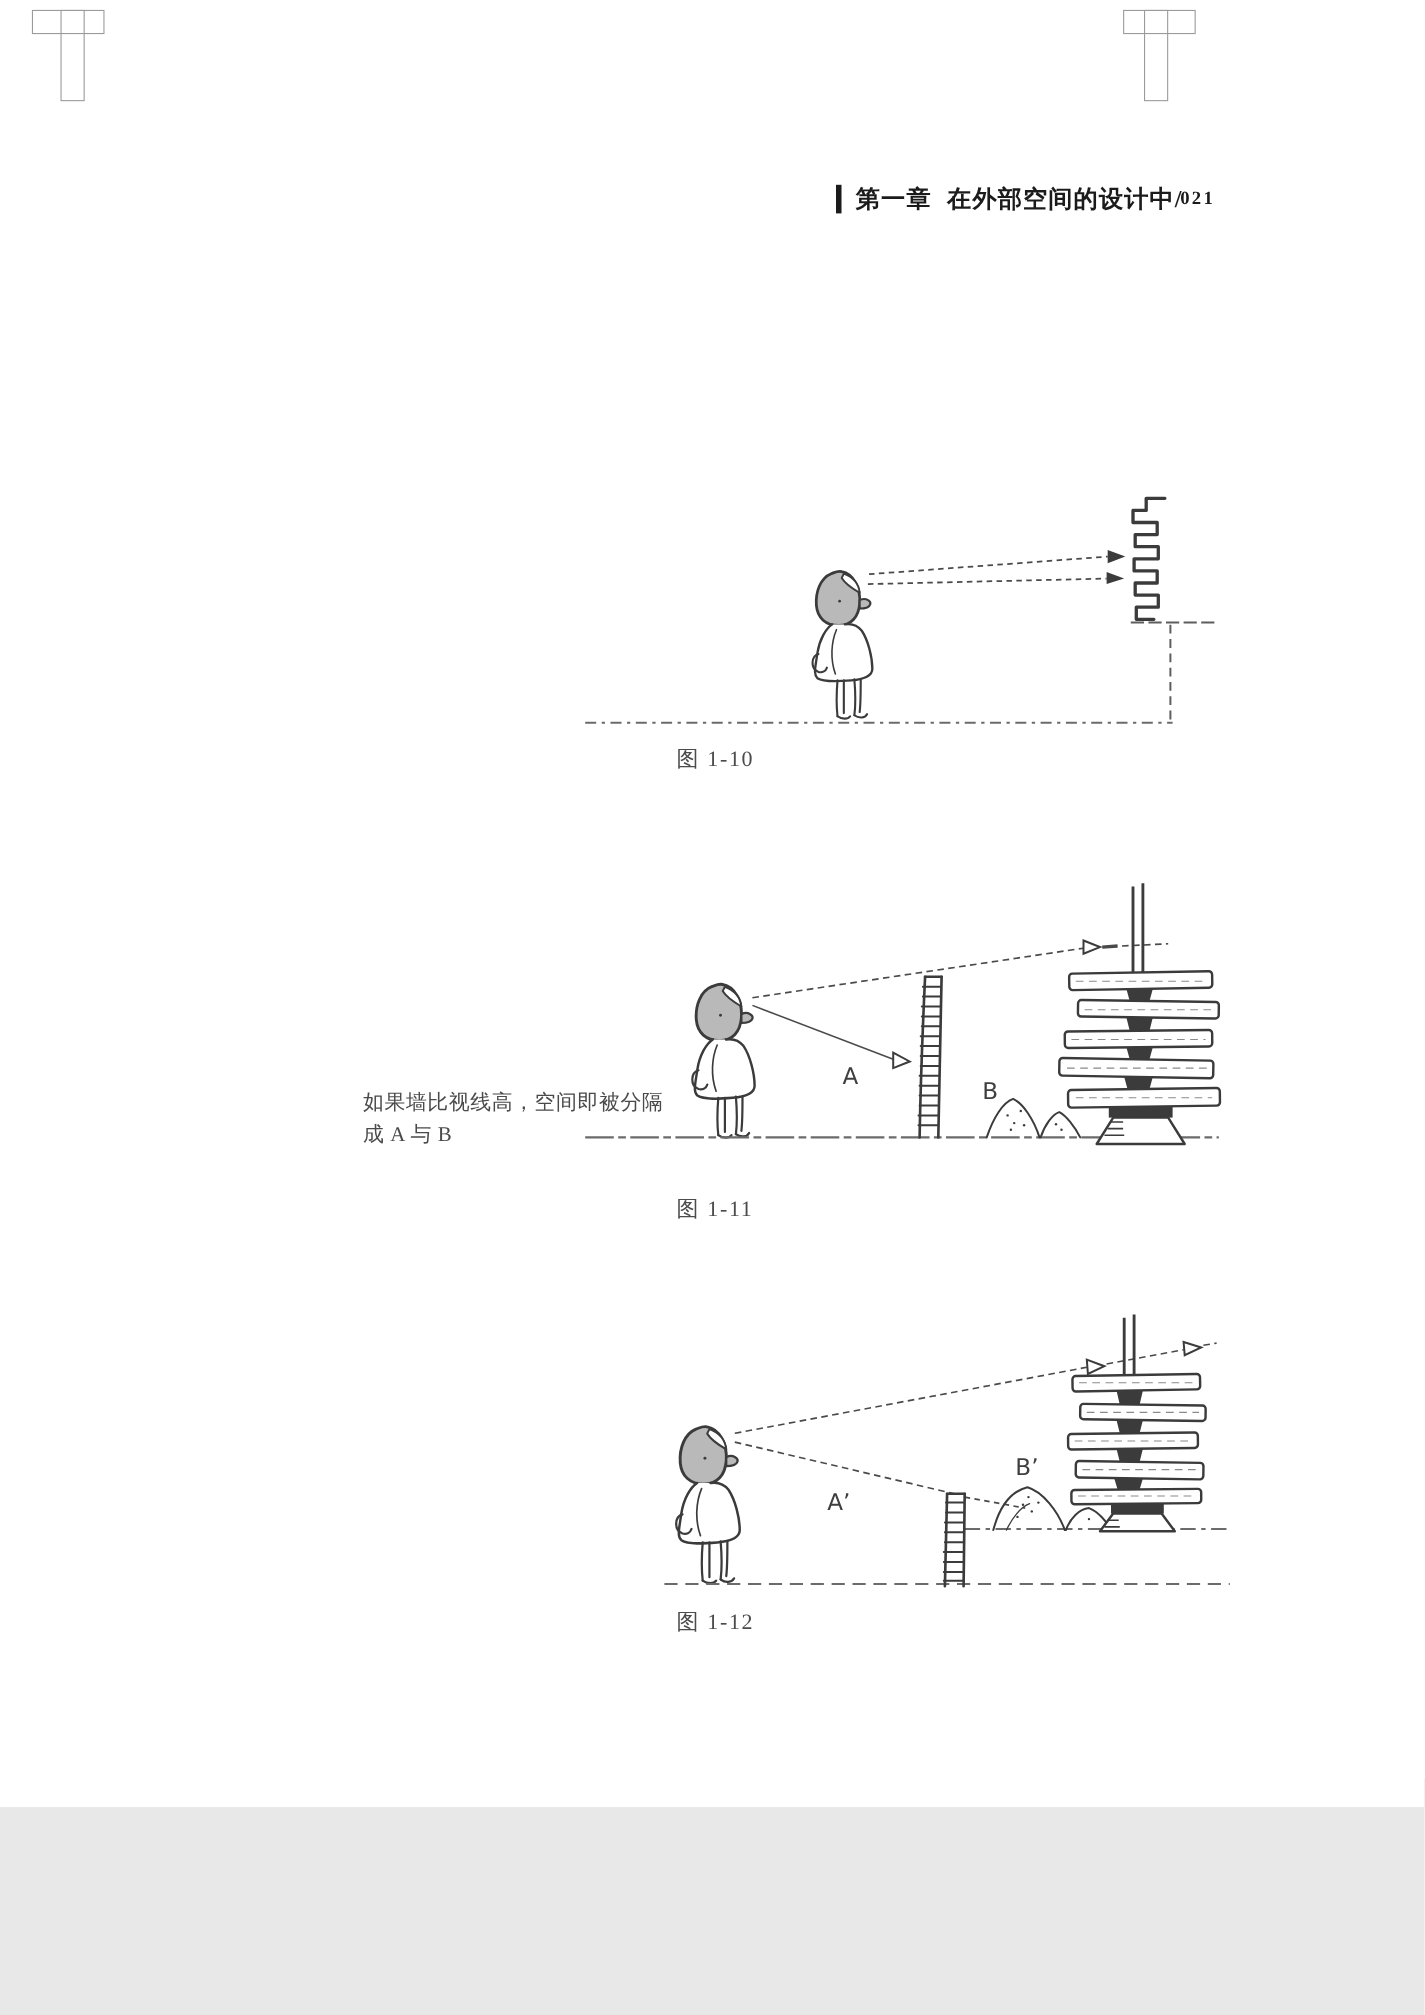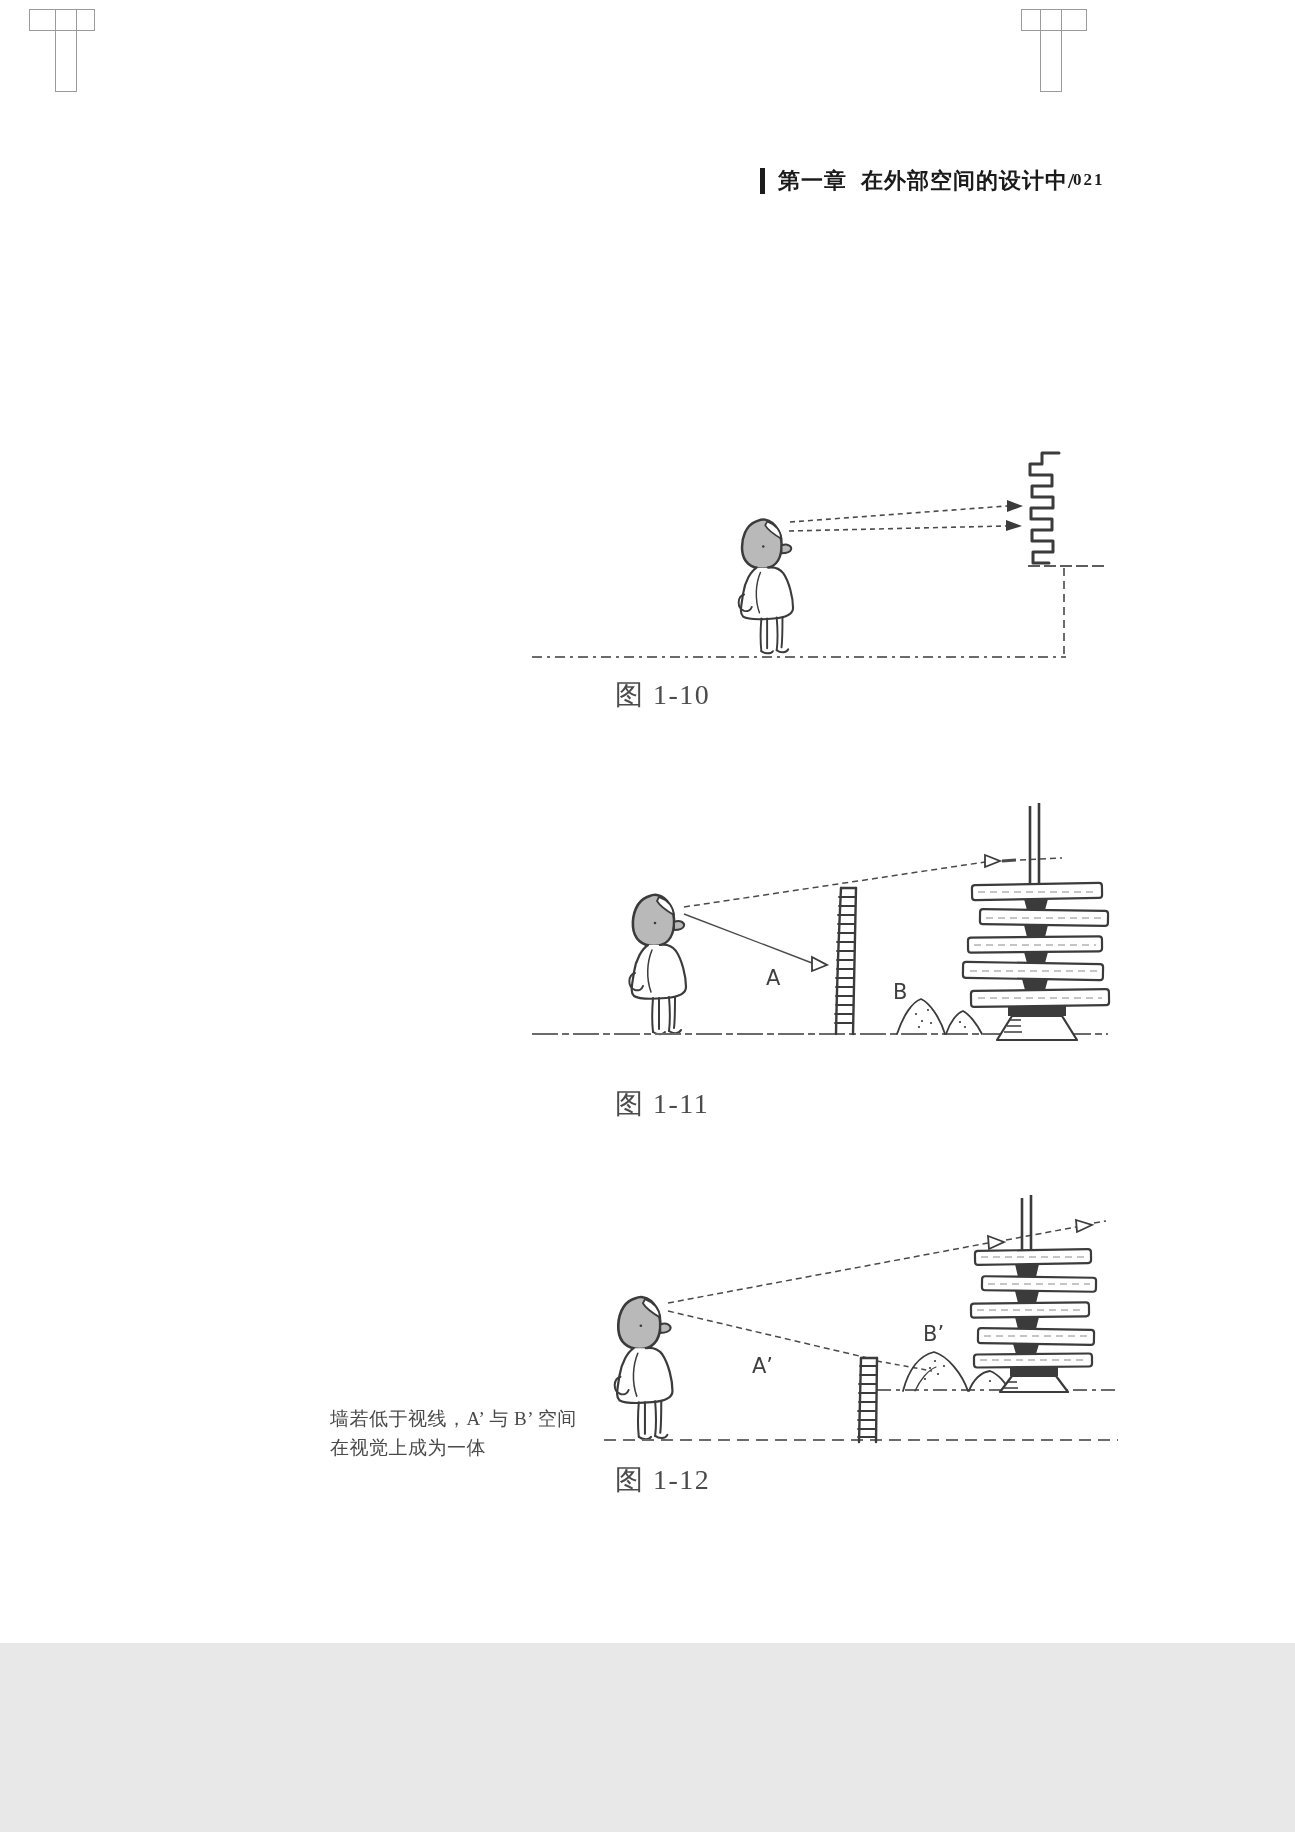--- a/index.html
+++ b/index.html
@@ -42,21 +42,21 @@
   }
   .desc .line{height:27px;line-height:27px;white-space:nowrap;}
   .desc-1{top:588px;}
   .desc-2{top:988px;}
   .desc-2 .line{height:29px;line-height:29px;}
   .desc-3{top:1404px;}
   .desc-3 .line{height:29px;line-height:29px;}
   
   .fig-caption{
     position:absolute;left:615px;
-    font-size:28px;color:#4b4b4b;letter-spacing:1.5px;
+    font-size:20px;color:#4b4b4b;letter-spacing:1.5px;
     white-space:nowrap;
   }
   .cap-1{top:676px;}
   .cap-2{top:1053px;margin-top:32px;}
   .cap-3{top:1461px;text-align:center;}
   svg.drawing{position:absolute;left:0;top:0;}
   svg text{font-family:"DejaVu Sans", sans-serif;font-size:21px;fill:#3f3f3f;}
 </style>
 </head>
 <body>
@@ -80,23 +80,23 @@
     <div class="corner-rect" style="left:1228px;top:1742px;width:20px;height:81px;"></div>
   </div>
 
   <div class="header">
     <div class="divider"></div>
     <span class="chapter">第一章</span>
     <span class="title">在外部空间的设计中/</span>
   </div>
   <div class="page-number">021</div>
 
-  <div class="desc desc-3">
-    <div class="line">墙若低于视线，A’ 与 B’ 空间</div>
-    <div class="line">在视觉上成为一体</div>
+  <div class="desc desc-2">
+    <div class="line">如果墙比视线高，空间即被分隔</div>
+    <div class="line">成 A 与 B</div>
   </div>
 
   <div class="fig-caption cap-1">图 1-10</div>
   <div class="fig-caption cap-2">图 1-11</div>
   <div class="fig-caption cap-3">图 1-12</div>
 
   <svg class="drawing" width="1295" height="1832" viewBox="0 0 1295 1832">
     <defs>
       <g id="person" stroke="#3b3b3b" fill="none" stroke-linecap="round" stroke-linejoin="round">
 

